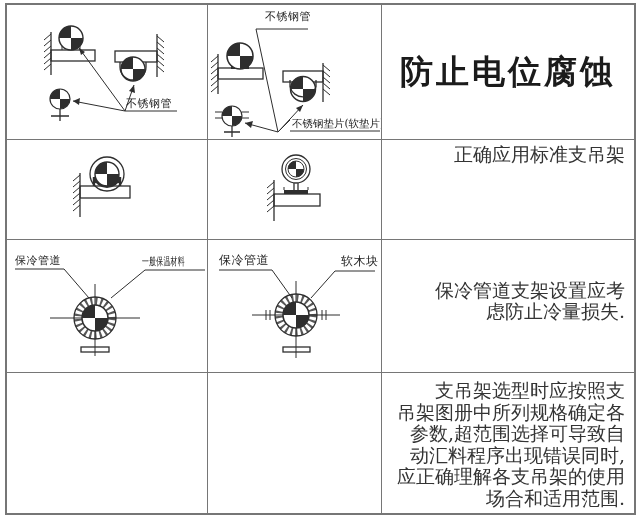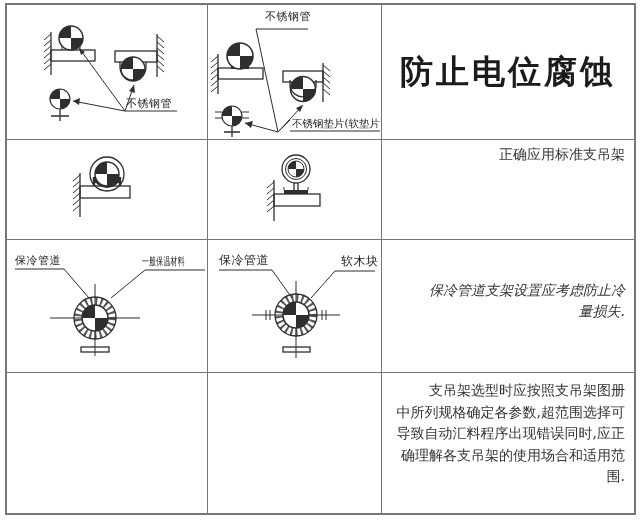--- a/index.html
+++ b/index.html
@@ -44,23 +44,23 @@
   
   .note{
     color:var(--text,#333);
     font-family:"DejaVu Serif","Liberation Serif",serif;
   }
   .note-title{
     display:flex;align-items:center;justify-content:center;
     font-size:33px;font-weight:bold;letter-spacing:3px;color:var(--title,#1b1b1b);
     text-align:center;
   }
-  .note-text{font-size:14px;line-height:21.5px;padding:4px 9px 0 9px;word-break:break-all;}
+  .note-text{font-size:19px;line-height:21.5px;padding:4px 9px 0 9px;word-break:break-all;}
   .note-text p{margin:0;text-indent:2em;}
-  .note-center{display:flex;flex-direction:column;justify-content:center;padding-top:0;padding-bottom:10px;font-style:italic;}
+  .note-center{display:flex;flex-direction:column;justify-content:center;padding-top:0;padding-bottom:10px;}
   .note-r4{padding-top:7px;}
 </style>
 </head>
 <body>
 
 <div class="sheet">
   <div class="gridtable">
 
     <div class="cell">
       <svg width="201" height="135" viewBox="0 0 201 135">

